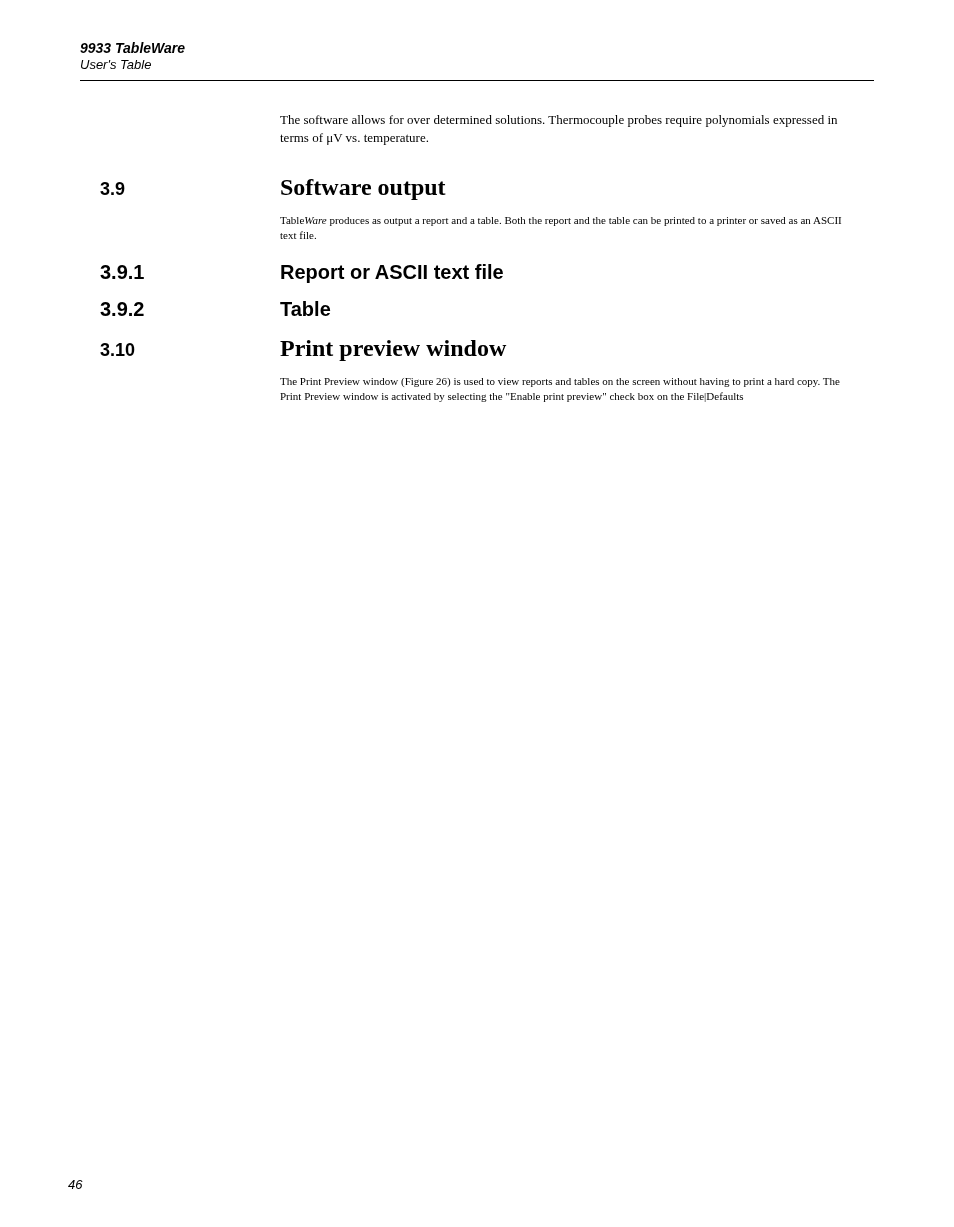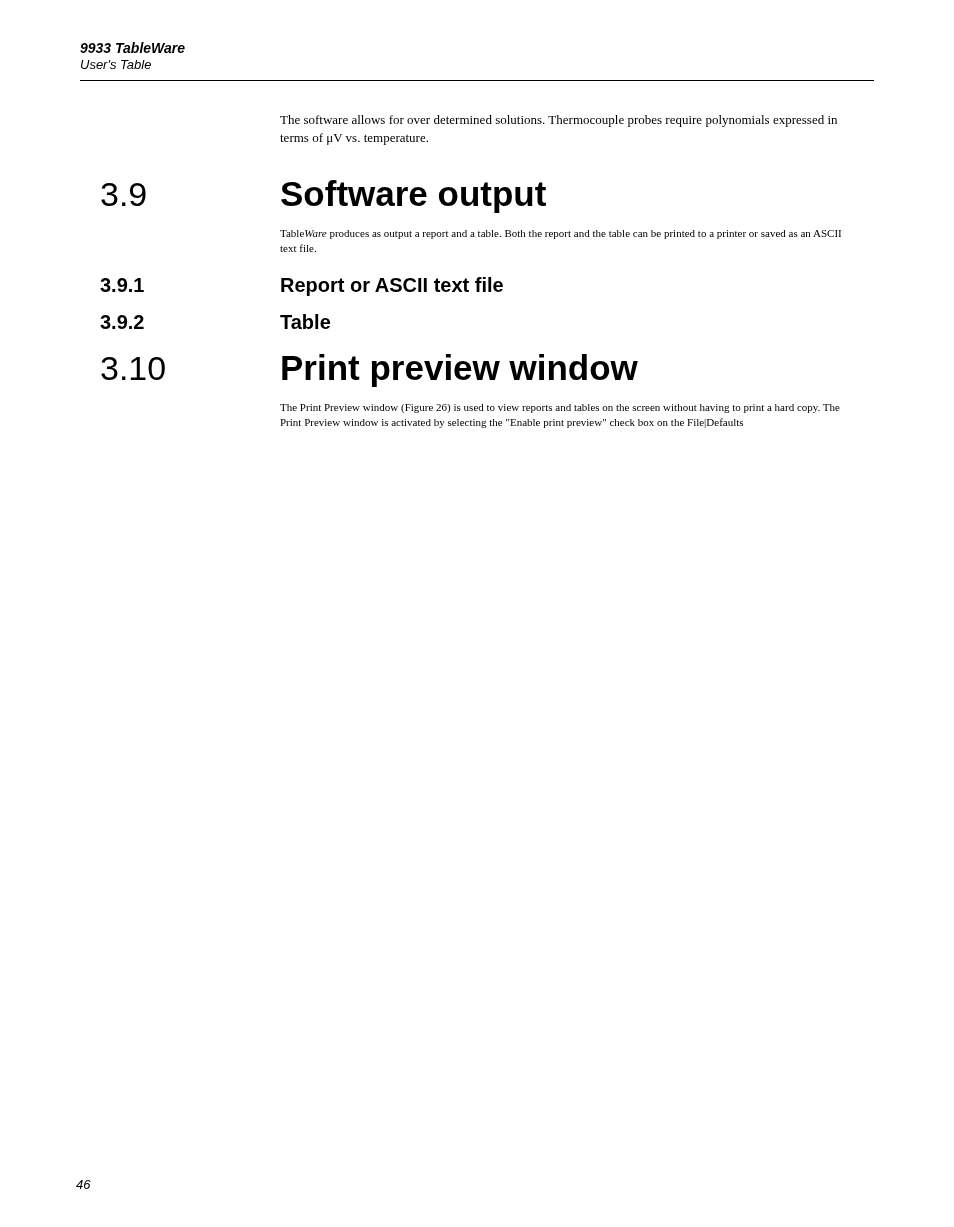--- a/index.html
+++ b/index.html
@@ -51,54 +51,54 @@
       margin-bottom: 14px;
     }
     .section-row {
       display: flex;
       align-items: baseline;
       margin-left: -180px;
       margin-bottom: 12px;
     }
     .section-number {
       font-family: Arial, Helvetica, sans-serif;
-      font-weight: normal;
-      font-size: 34px;
+      font-weight: bold;
+      font-size: 18px;
       width: 180px;
       flex-shrink: 0;
     }
     .section-number-sub {
       font-family: Liberation Sans, sans-serif;
       font-weight: bold;
       font-size: 20px;
       width: 180px;
       flex-shrink: 0;
     }
     .section-title {
-      font-family: Liberation Sans, sans-serif;
+      font-family: Liberation Serif, serif;
       font-weight: bold;
-      font-size: 35px;
+      font-size: 24px;
     }
     .section-title-sub {
       font-family: Arial, Helvetica, sans-serif;
       font-weight: bold;
       font-size: 20px;
     }
     .section-body {
       font-size: 11px;
       line-height: 1.35;
       margin-bottom: 18px;
     }
     .italic {
       font-style: italic;
     }
     .page-number {
       position: absolute;
       bottom: 35px;
-      left: 76px;
+      left: 68px;
       font-family: Arial, Helvetica, sans-serif;
       font-style: italic;
       font-size: 13px;
     }
   </style>
 </head>
 <body>
 
 <div class="header-area">
   <div class="header-title">9933 TableWare</div>

